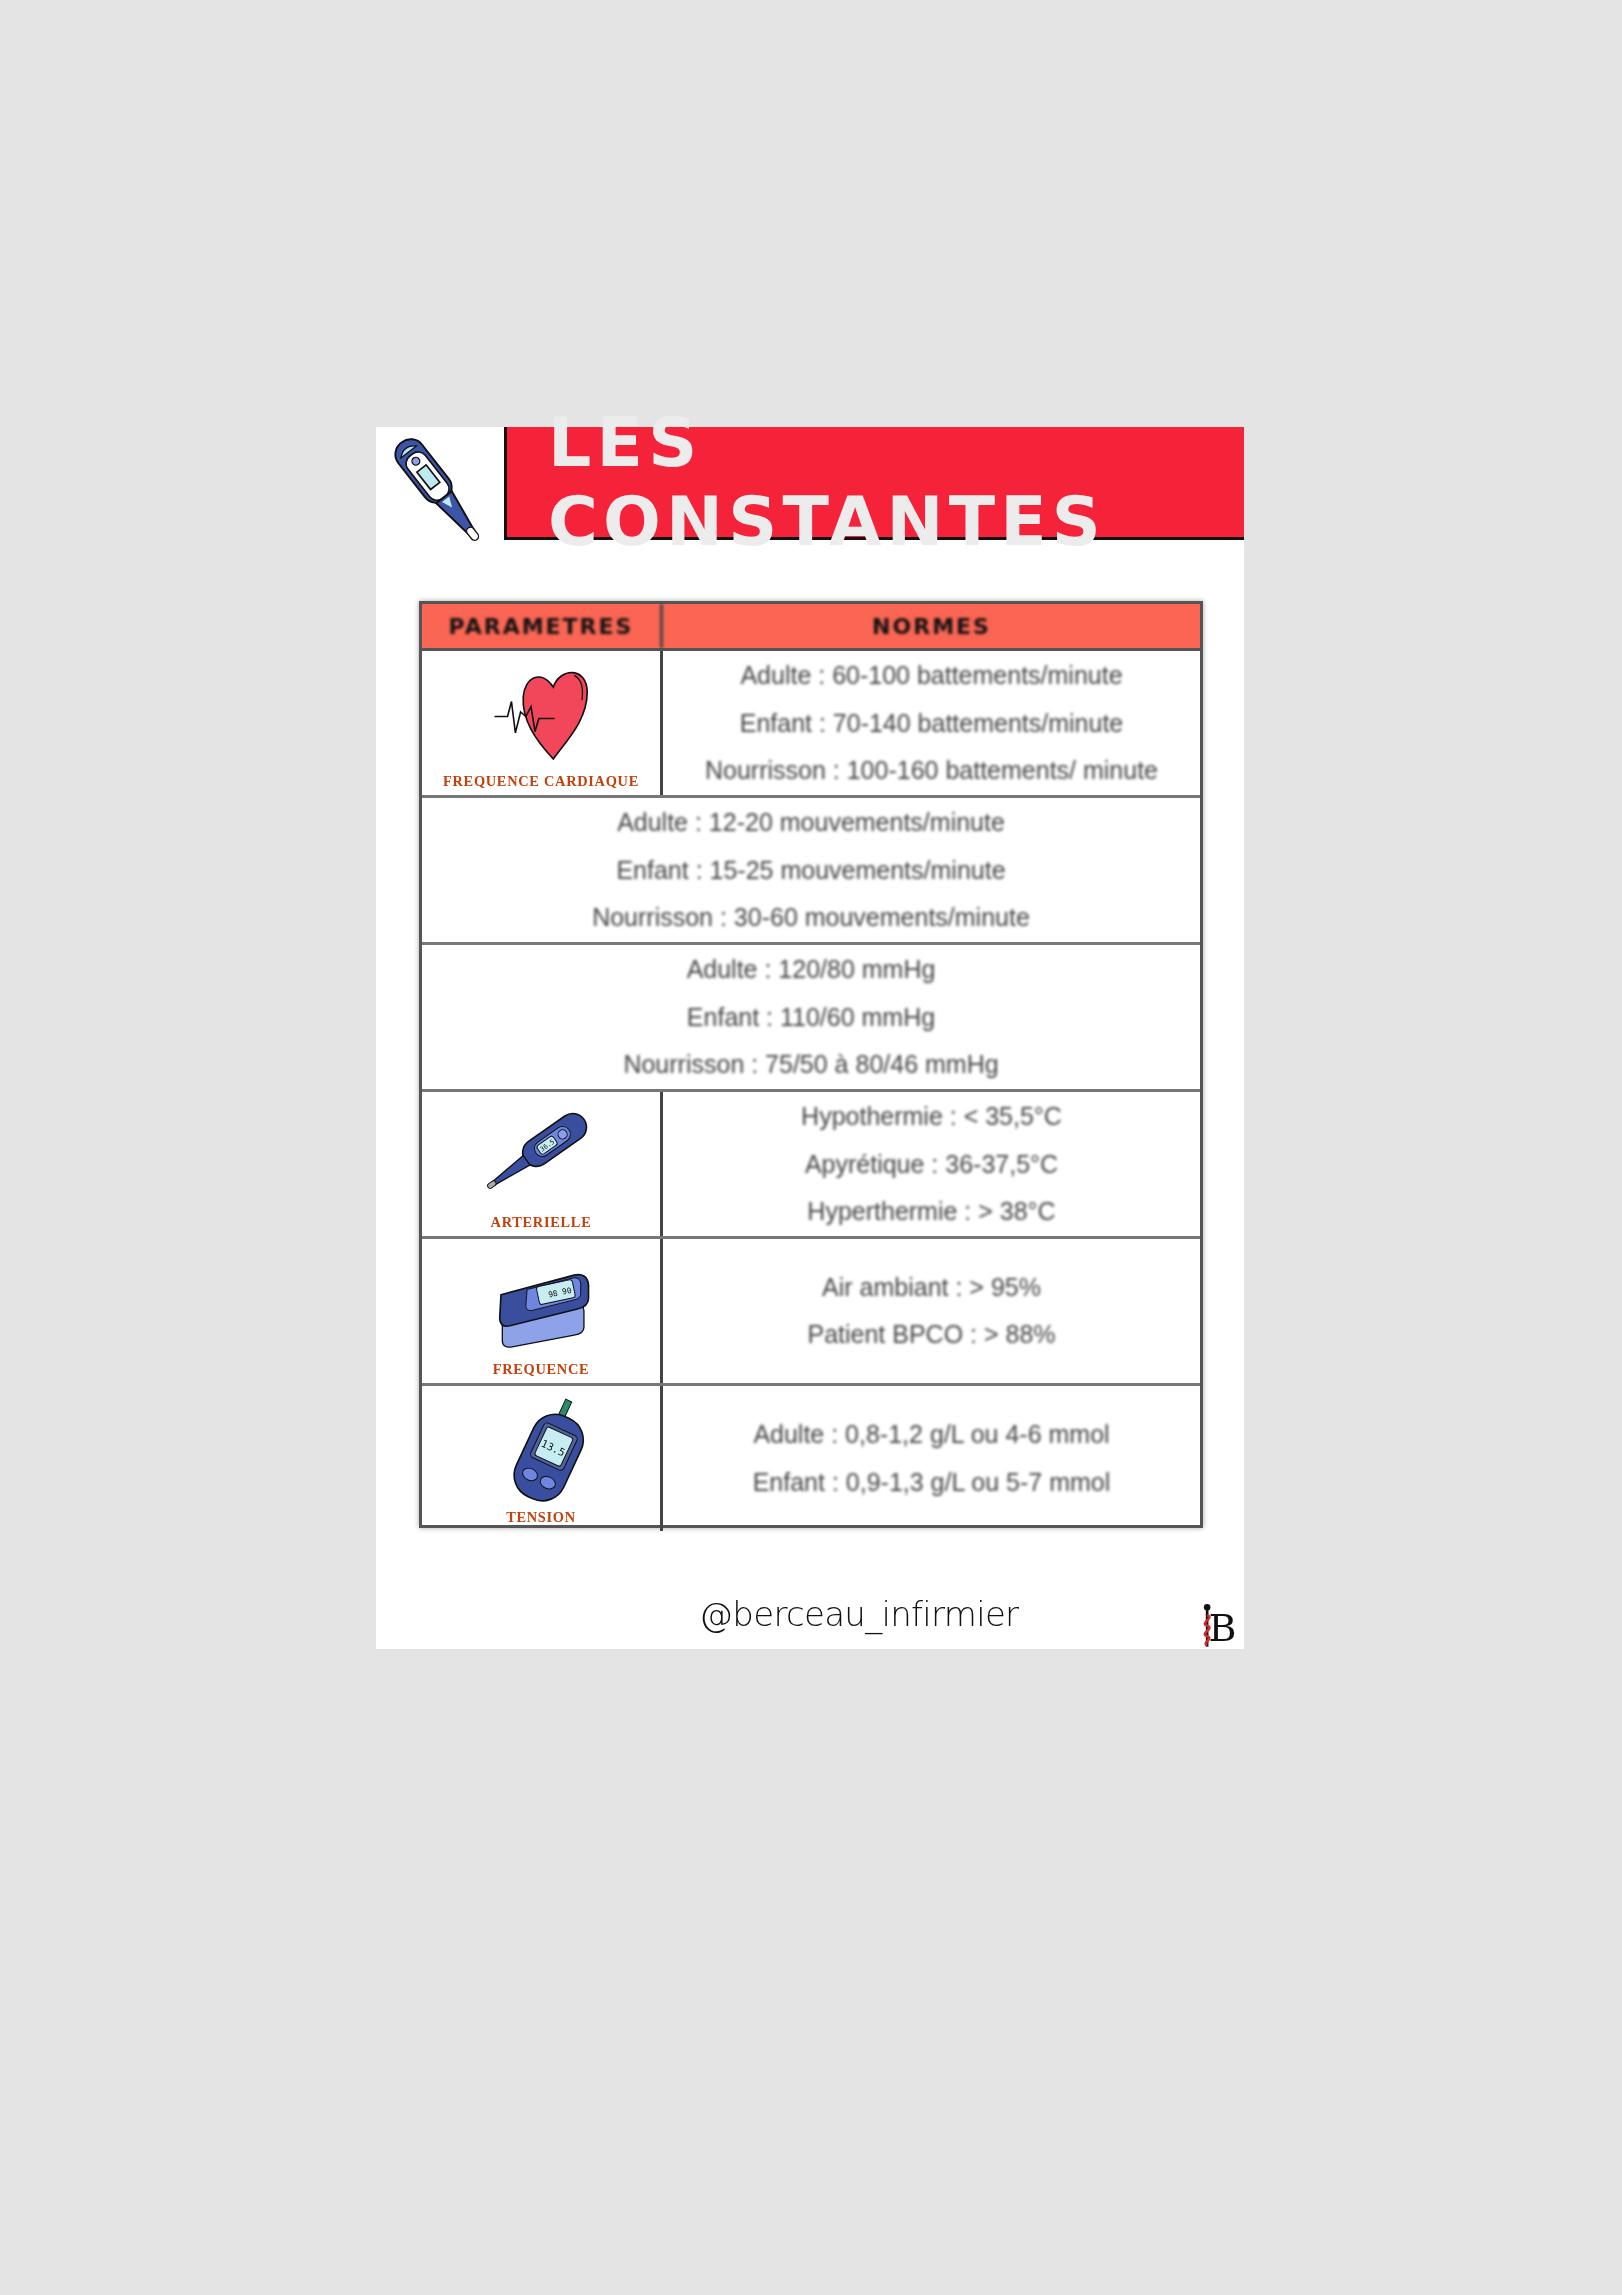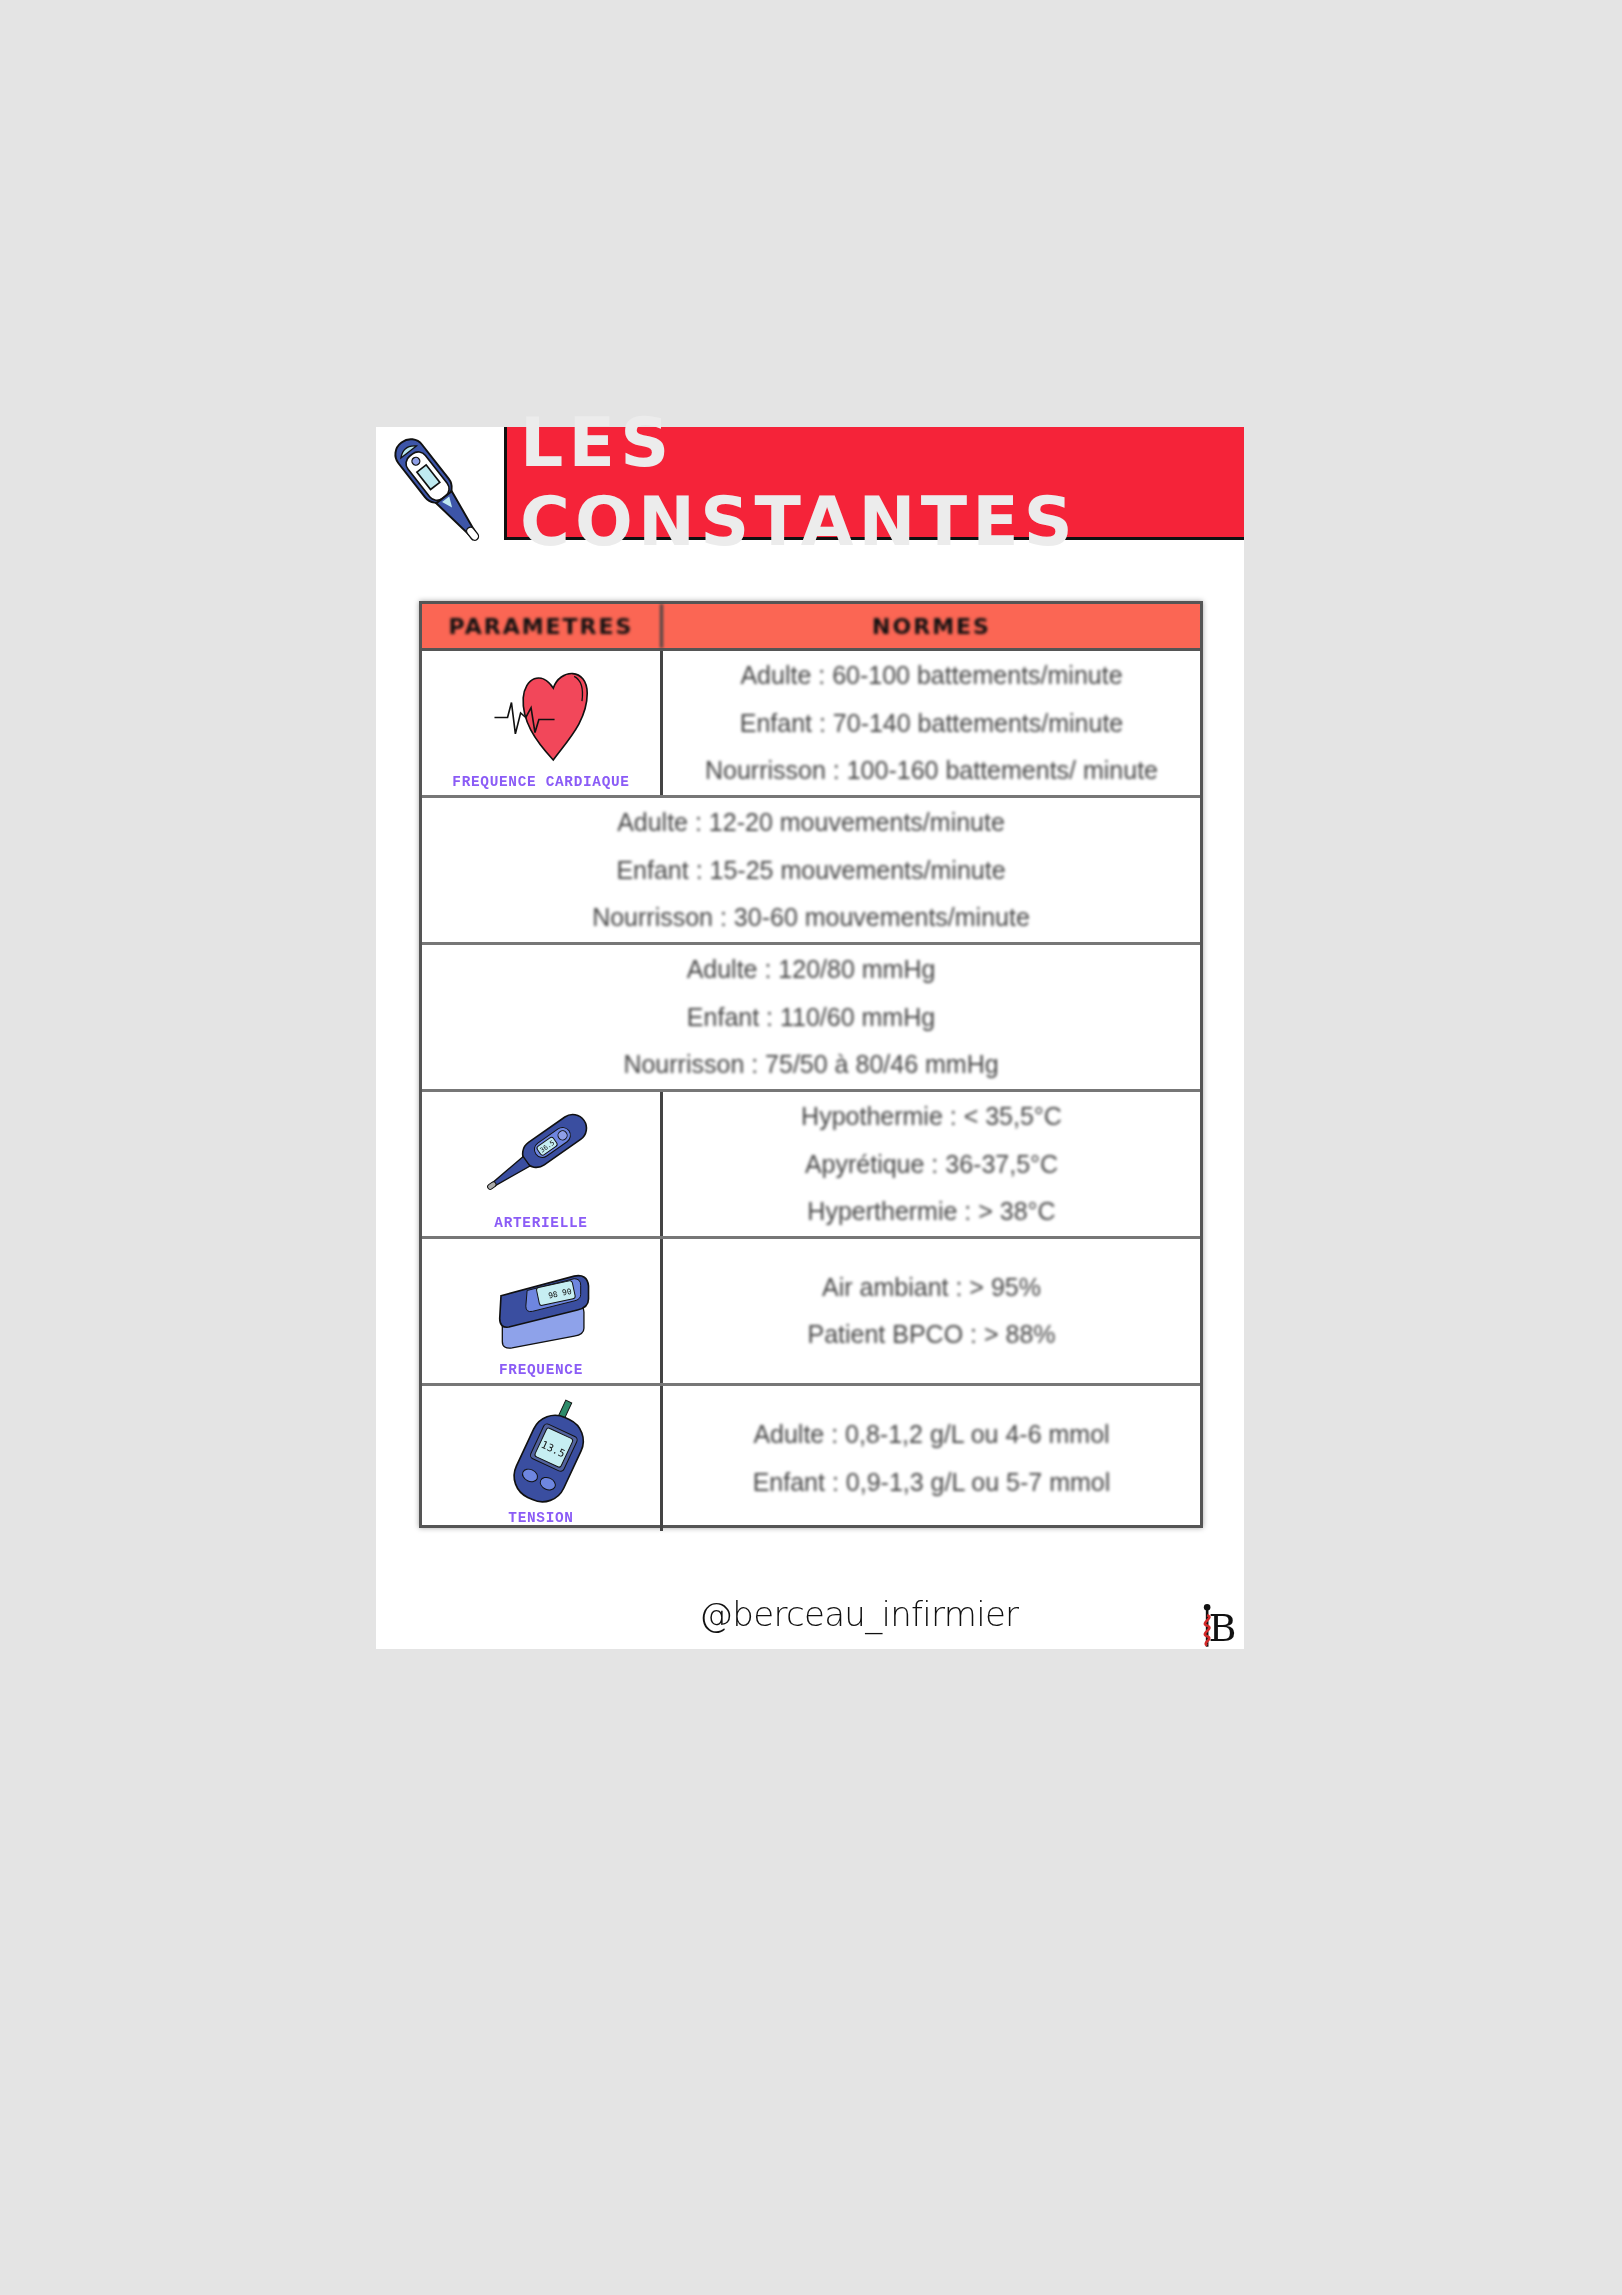--- a/index.html
+++ b/index.html
@@ -18,21 +18,21 @@
   }
   
   .corner-thermo { position: absolute; left: 13px; top: 6.5px; width: 98px; height: 111px; }
   .banner {
     position: absolute; left: 128px; top: 0;
     width: 740px; height: 113px;
     background: #f52339;
     border-left: 3.9px solid #111;
     border-bottom: 3.9px solid #111;
     box-sizing: border-box;
-    display: flex; align-items: center; justify-content: flex-end;
+    display: flex; align-items: center; justify-content: flex-end; padding-left: 28px;
   }
   .banner-title {
     color: #ececec;
     font-family: "DejaVu Sans", sans-serif;
     font-weight: bold;
     font-size: 68px;
     letter-spacing: 5.2px;
     padding-left: 13px;
   }
   
@@ -64,22 +64,22 @@
     box-sizing: border-box;
   }
   .row:last-child { border-bottom: none; height: 145px; }
   .param-cell {
     display: flex; flex-direction: column; align-items: center; justify-content: flex-end;
     padding-bottom: 5.2px;
     box-sizing: border-box;
   }
   .param-icon { width: 131px; height: 111px; display: block; }
   .param-label {
-    font-family: Liberation Mono, monospace;
-    font-weight: bold; font-size: 14.4px; color: #8b5cf6;
+    font-family: Liberation Serif, serif;
+    font-weight: bold; font-size: 14.4px; color: #c2410c;
     letter-spacing: 0.7px;
     margin-top: 1px;
     white-space: nowrap;
   }
   .norm-cell {
     display: flex; flex-direction: column; align-items: center; justify-content: center;
     gap: 18.3px;
   }
   .norm-line {
     font-family: "Liberation Sans", sans-serif;

